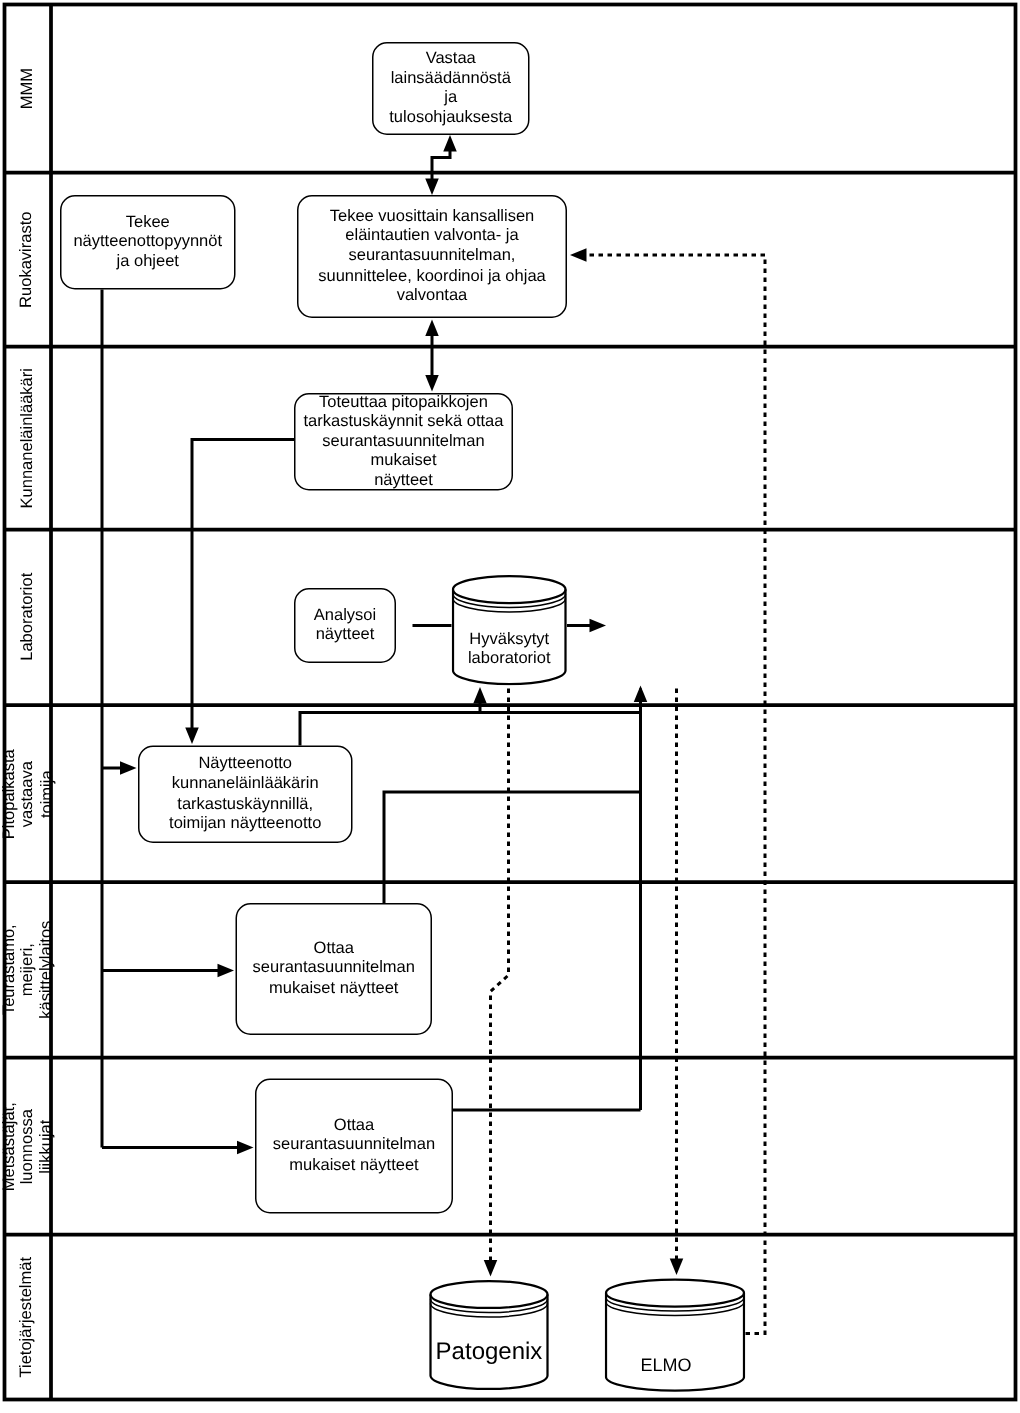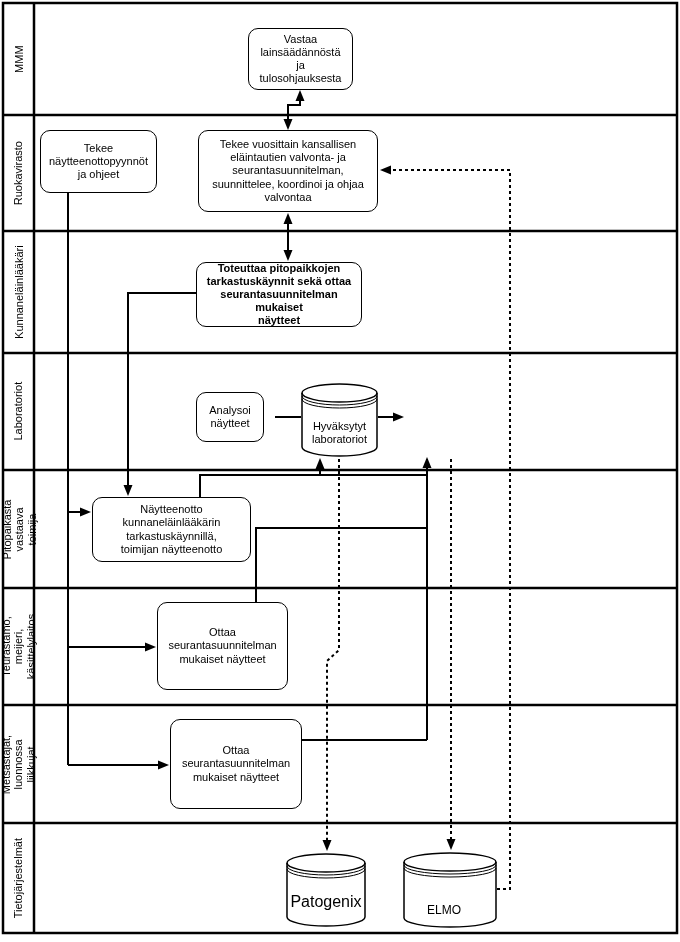--- a/index.html
+++ b/index.html
@@ -125,27 +125,27 @@
 ja
 tulosohjauksesta</div>
   <div class="node" style="left:40px;top:130px;width:117px;height:63px;">Tekee
 näytteenottopyynnöt
 ja ohjeet</div>
   <div class="node" style="left:198px;top:130px;width:180px;height:82px;">Tekee vuosittain kansallisen
 eläintautien valvonta- ja
 seurantasuunnitelman,
 suunnittelee, koordinoi ja ohjaa
 valvontaa</div>
-  <div class="node" style="left:196px;top:262px;width:166px;height:65px;font-weight:bold;">Toteuttaa pitopaikkojen
+  <div class="node" style="left:196px;top:262px;width:146px;height:65px;">Toteuttaa pitopaikkojen
 tarkastuskäynnit sekä ottaa
 seurantasuunnitelman mukaiset
 näytteet</div>
   <div class="node" style="left:196px;top:392px;width:68px;height:50px;">Analysoi
 näytteet</div>
-  <div class="node" style="left:92px;top:497px;width:159px;height:65px;">Näytteenotto
+  <div class="node" style="left:92px;top:497px;width:143px;height:65px;">Näytteenotto
 kunnaneläinlääkärin
 tarkastuskäynnillä,
 toimijan näytteenotto</div>
   <div class="node" style="left:157px;top:602px;width:131px;height:88px;">Ottaa
 seurantasuunnitelman
 mukaiset näytteet</div>
   <div class="node" style="left:170px;top:719px;width:132px;height:90px;">Ottaa
 seurantasuunnitelman
 mukaiset näytteet</div>
 

